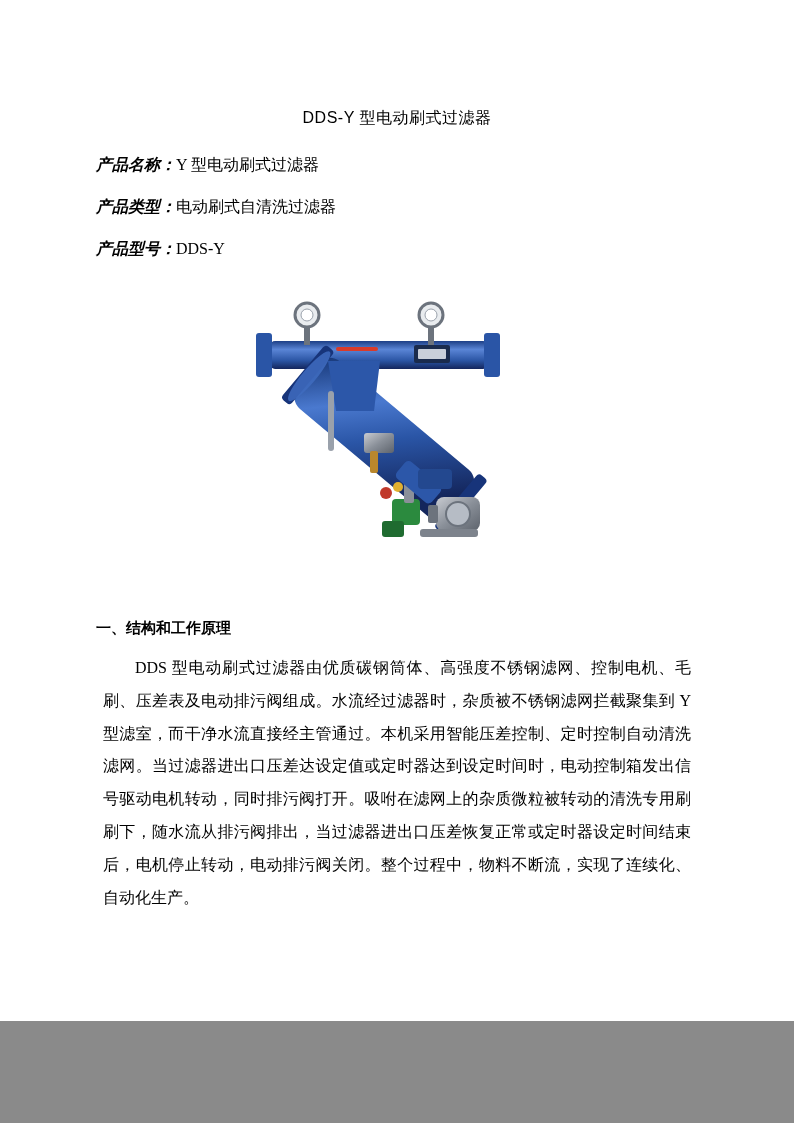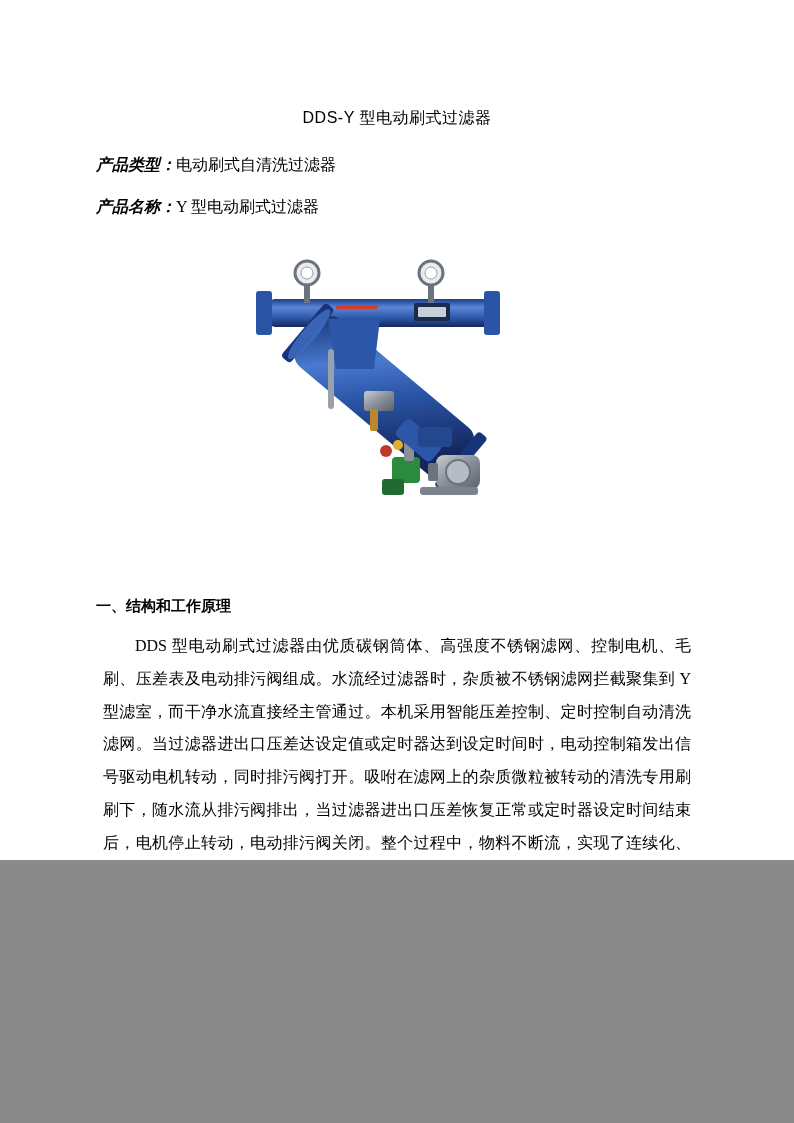--- a/index.html
+++ b/index.html
@@ -3,21 +3,21 @@
 <meta charset="utf-8">
 <style>
   html, body {
     margin: 0;
     padding: 0;
     background: #8a8a8a;
   }
   .page {
     position: relative;
     width: 794px;
-    height: 860px;
+    height: 1021px;
     background: #ffffff;
     margin: 0 auto;
     overflow: hidden;
     font-family: "Liberation Serif", serif;
     color: #000000;
     box-sizing: border-box;
   }
   .content {
     position: absolute;
     left: 96px;
@@ -57,48 +57,51 @@
     position: relative;
     display: inline-block;
     width: 330px;
     height: 290px;
   }
   
   .section-heading {
     font-family: Liberation Sans, sans-serif;
     font-weight: bold;
     font-size: 15px;
-    margin: 56px 0 14px 0;
+    margin: 36px 0 14px 0;
   }
   .body-par {
     font-size: 16px;
     line-height: 2.05;
     text-align: justify;
     text-justify: inter-ideograph;
     text-indent: 2em;
     margin: 7px;
     font-family: "Liberation Serif", serif;
   }
 </style>
 </head>
 <body>
 
 <div class="page">
   <div class="content">
 
     <div class="doc-title">DDS-Y 型电动刷式过滤器</div>
 
     <p class="meta-line">
+      <span class="meta-label">产品名称：</span><span class="meta-value">Y 型电动刷式过滤器</span>
+    </p>
+
+    <p class="meta-line">
       <span class="meta-label">产品类型：</span><span class="meta-value">电动刷式自清洗过滤器</span>
     </p>
 
     <p class="meta-line">
-      <span class="meta-label">产品名称：</span><span class="meta-value">Y 型电动刷式过滤器</span>
+      <span class="meta-label">产品型号：</span><span class="meta-value">DDS-Y</span>
     </p>
-
 
     <div class="figure">
       <div class="figure-inner">
         <svg width="330" height="290" viewBox="0 0 330 290">
           <defs>
             <linearGradient id="bodyGrad" x1="0" y1="0" x2="1" y2="0.3">
               <stop offset="0%" stop-color="#12316f"></stop>
               <stop offset="35%" stop-color="#4a79cf"></stop>
               <stop offset="60%" stop-color="#2a55a6"></stop>
               <stop offset="100%" stop-color="#14265c"></stop>

